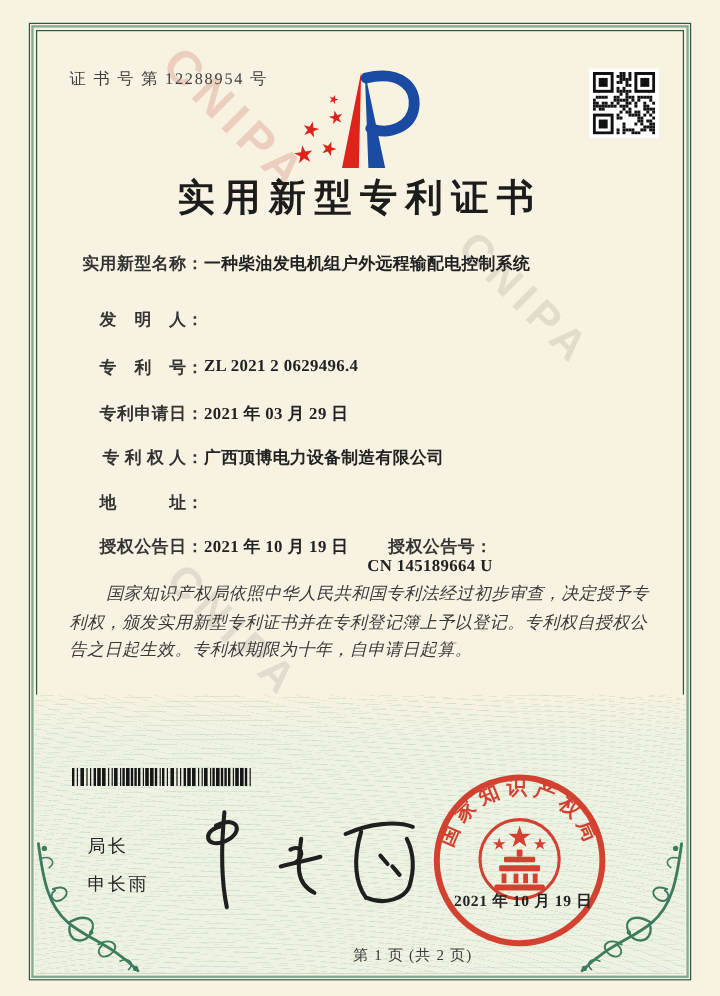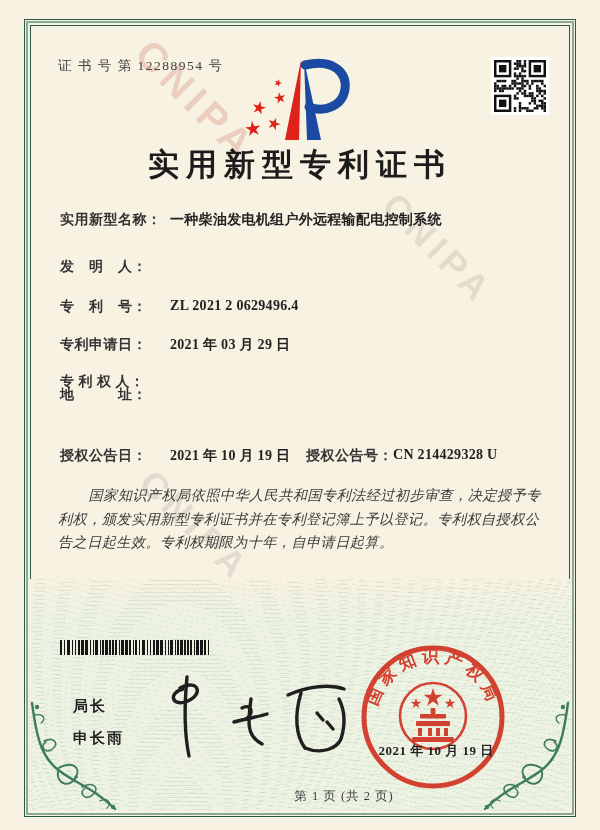--- a/index.html
+++ b/index.html
@@ -25,33 +25,33 @@
   
   .cert-no{position:absolute;left:58px;top:57px;font-size:13.5px;letter-spacing:1.5px;color:#40403f;}
   .logo{position:absolute;left:233px;top:52px;width:140px;height:95px;}
   .qr{position:absolute;left:491px;top:57px;width:58px;height:58px;background:#fff;padding:3px;box-sizing:border-box;}
   .qr svg{display:block;width:100%;height:100%;}
   .title{position:absolute;left:0;top:144px;width:100%;text-align:center;
          font-size:31px;font-weight:700;letter-spacing:7px;color:#1c1c1c;}
   
   .fields{position:absolute;left:60px;top:0;width:486px;font-size:14px;}
   .frow{position:absolute;left:0;display:flex;white-space:nowrap;}
-  .flabel{width:110px;flex:0 0 110px;font-weight:700;letter-spacing:.5px;color:#333;}
+  .flabel{width:110px;flex:0 0 110px;font-weight:700;letter-spacing:.5px;color:#333;text-align:right;}
   .fvalue{font-weight:700;color:#222;letter-spacing:.3px;}
-  .fpair2{position:absolute;left:246px;top:0;display:flex;white-space:nowrap;}
+  .fpair2{position:absolute;left:246px;top:0;display:flex;white-space:nowrap;flex-direction:column;}
   
   .bodytext{position:absolute;left:58px;right:56px;top:484px;font-size:14.2px;line-height:23.5px;
             color:#3a3a3a;font-style:italic;}
   .bodytext p{margin:0;text-indent:2.15em;letter-spacing:.4px;}
   
   .barcode{position:absolute;left:60px;top:640px;width:174px;height:15px;display:flex;align-items:stretch;}
   .barcode span{background:#161616;display:block;}
   
   .director{position:absolute;left:73px;top:690px;font-family:"Liberation Sans","DejaVu Sans",sans-serif;
-            font-weight:700;font-size:15px;color:#242424;letter-spacing:2px;line-height:32px;}
+            font-weight:400;font-size:15px;color:#242424;letter-spacing:2px;line-height:32px;}
   .signature{position:absolute;left:138px;top:668px;width:220px;height:104px;}
   
   .seal{position:absolute;left:358px;top:642px;width:150px;height:150px;opacity:.94;}
   .seal-date{position:absolute;left:366px;top:742px;width:140px;text-align:center;
              font-size:13px;font-weight:700;color:#242424;letter-spacing:.5px;}
   
   .flourish{position:absolute;width:92px;height:112px;color:#3f7c5d;}
   .fl-left{left:27px;bottom:17px;}
   .fl-right{right:27px;bottom:17px;transform:scaleX(-1);}
   
@@ -274,30 +274,31 @@
     <div class="frow" style="top:298px">
       <span class="flabel">专　利　号：</span>
       <span class="fvalue">ZL 2021 2 0629496.4</span>
     </div>
     <div class="frow" style="top:336px">
       <span class="flabel">专利申请日：</span>
       <span class="fvalue">2021 年 03 月 29 日</span>
     </div>
     <div class="frow" style="top:373px">
       <span class="flabel">专 利 权 人：</span>
-    </div>
-    <div class="frow" style="top:386px">
+      <span class="fvalue">广西顶博电力设备制造有限公司</span>
+    </div>
+    <div class="frow" style="top:410px">
       <span class="flabel">地　　　址：</span>
     </div>
     <div class="frow" style="top:447px;width:486px">
       <span class="flabel">授权公告日：</span>
       <span class="fvalue">2021 年 10 月 19 日</span>
       <span class="fpair2">
         <span class="flabel" style="width:auto;flex:none">授权公告号：</span>
-        <span class="fvalue">CN 214429328 U</span>
+        <span class="fvalue">CN 145189664 U</span>
       </span>
     </div>
   </div>
 
   <div class="bodytext">
     <p>国家知识产权局依照中华人民共和国专利法经过初步审查，决定授予专利权，颁发实用新型专利证书并在专利登记簿上予以登记。专利权自授权公告之日起生效。专利权期限为十年，自申请日起算。</p>
   </div>
 
   <div class="barcode">
       <span style="width:2px;margin-right:2px"></span>

